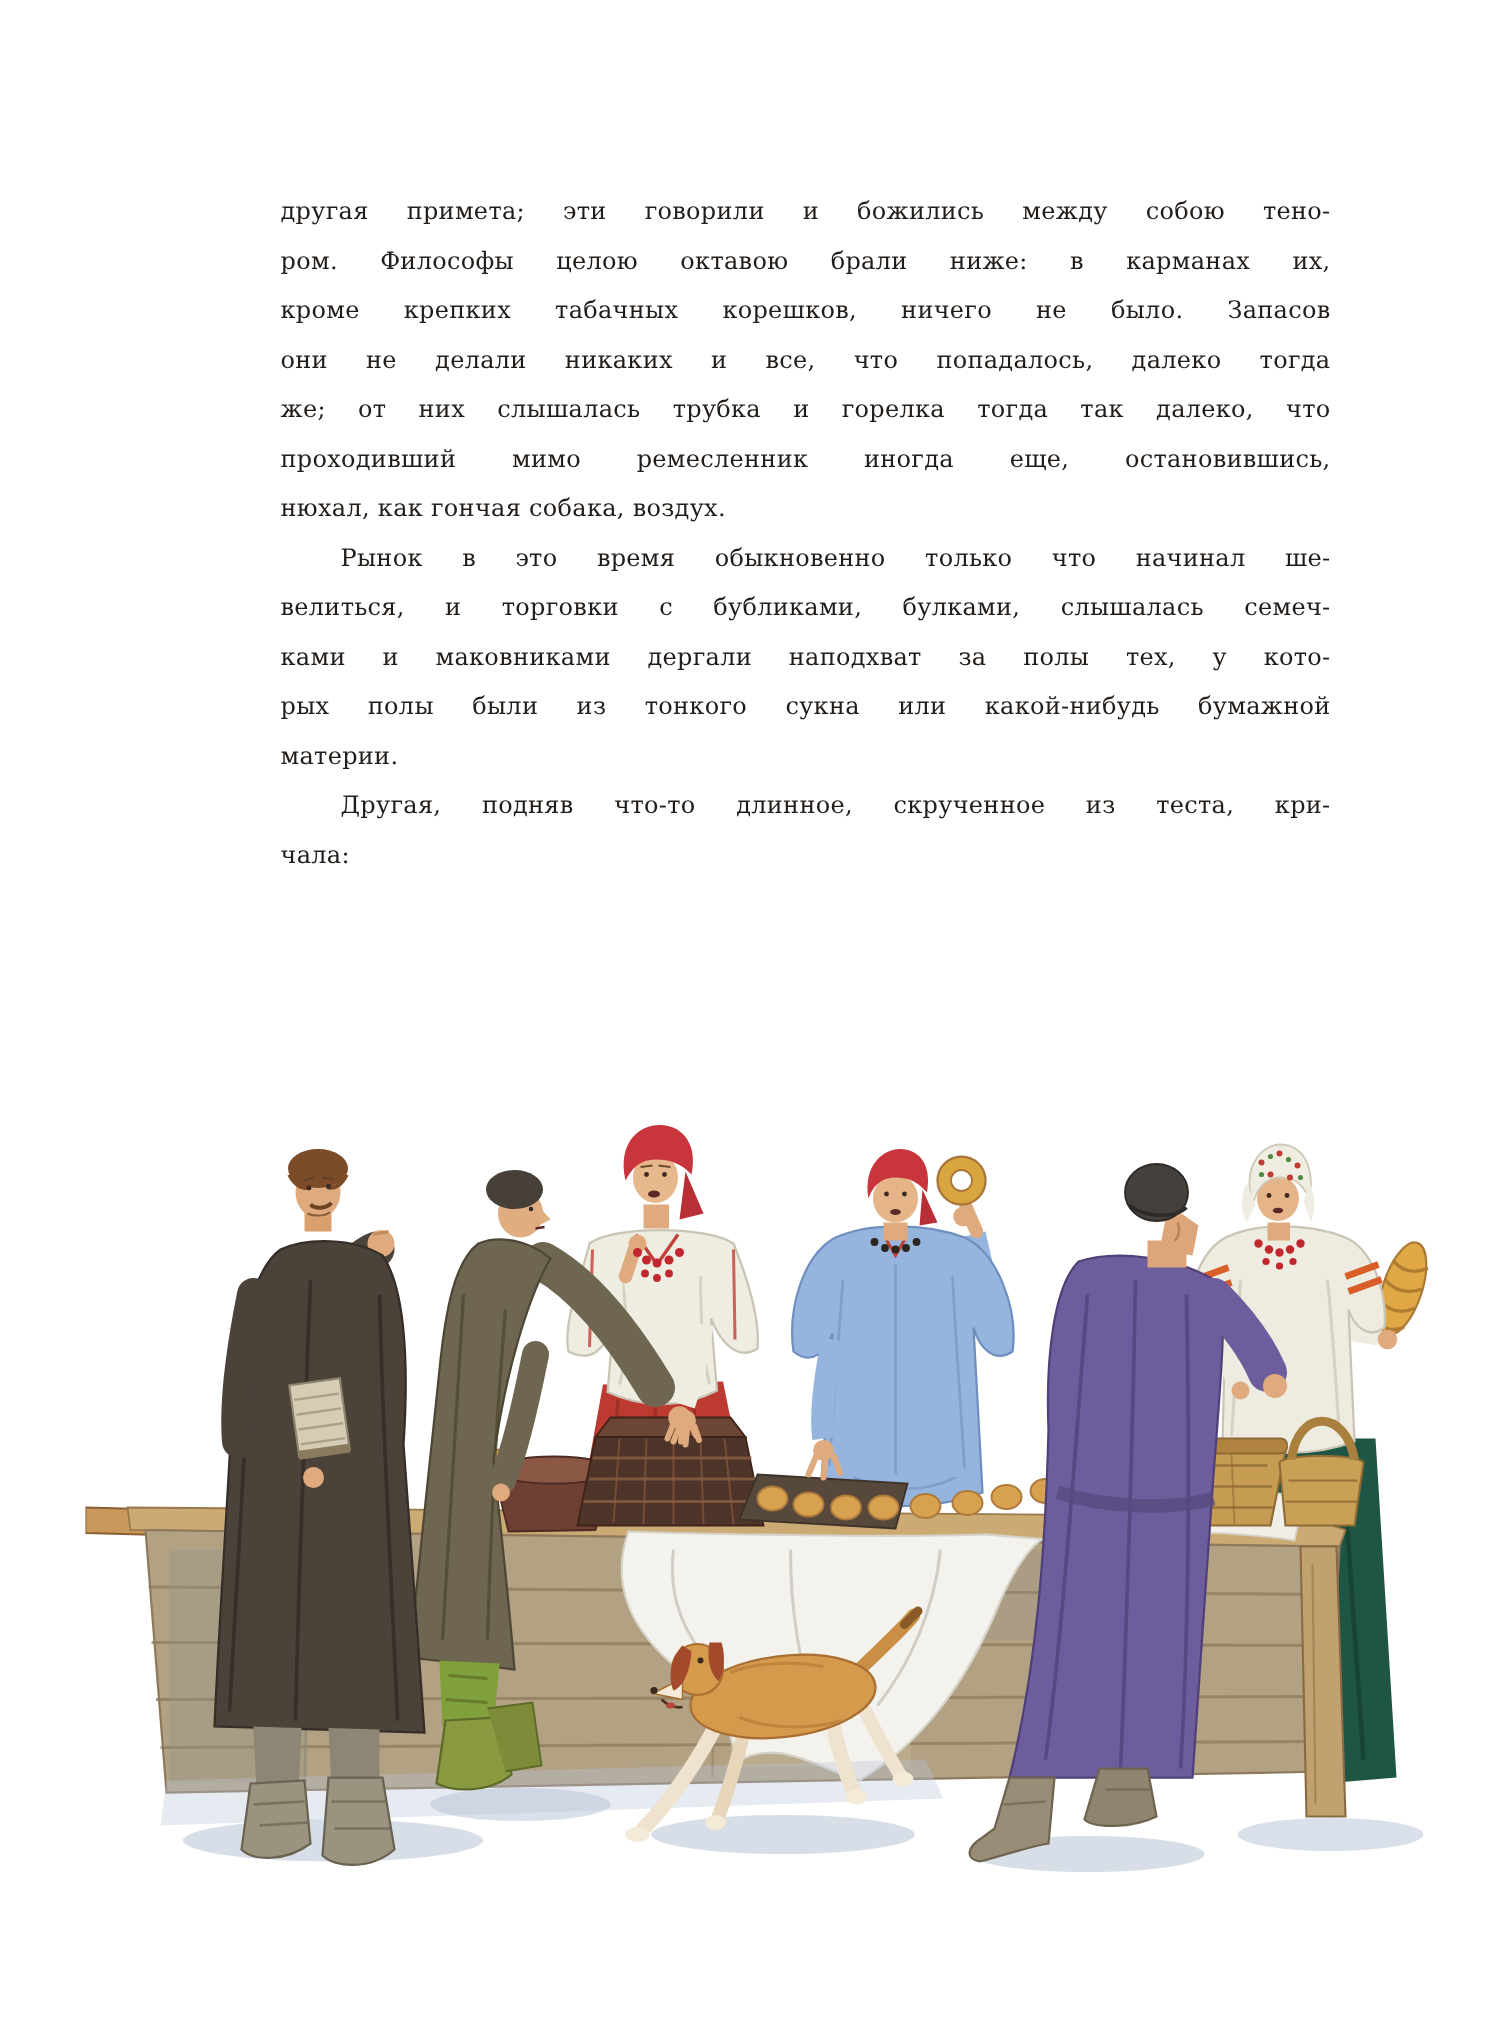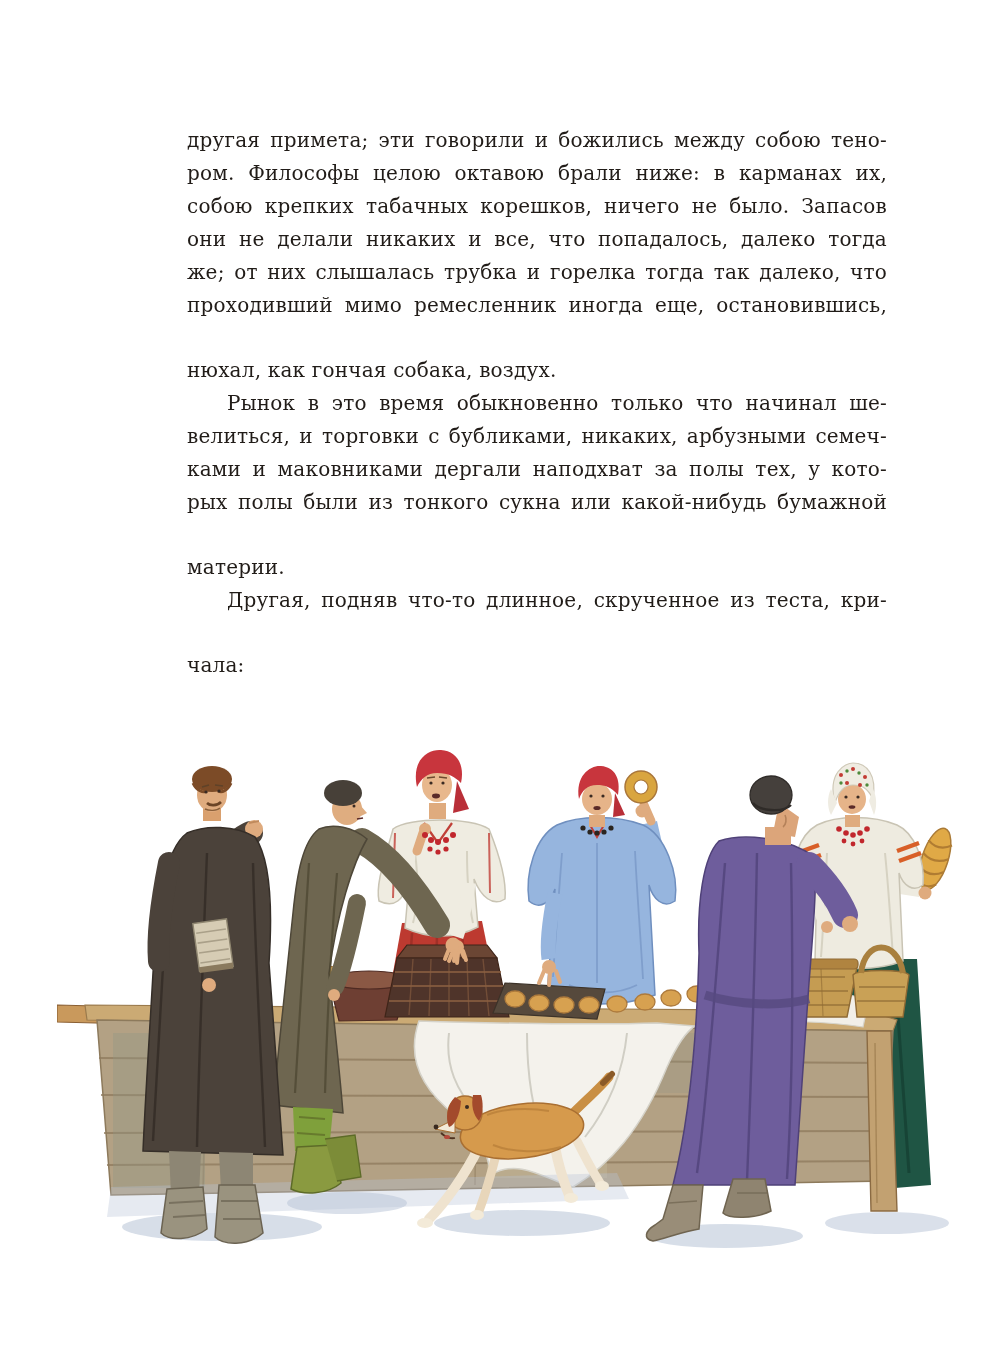--- a/index.html
+++ b/index.html
@@ -3,52 +3,52 @@
 <meta charset="utf-8">
 <style>
   html,body{margin:0;padding:0;}
   body{
     width:1000px;height:1349px;position:relative;overflow:hidden;
     background:#ffffff;
     font-family:"DejaVu Serif","Liberation Serif",serif;
   }
   .text-block{
     position:absolute;left:187px;top:124px;width:700px;
-    font-size:20px;line-height:33px;color:#211c18;
+    font-size:16px;line-height:33px;color:#211c18;
     letter-spacing:.2px;
   }
   .paragraph{margin:0;}
   .line{
     text-align:justify;
     text-align-last:justify;
     height:33px;overflow:visible;white-space:normal;
   }
-  .line.last{text-align-last:left;margin-top:32px;}
+  .line.last{text-align-last:left;}
   .paragraph.indent .line:first-child{text-indent:40px;}
   .illustration{
     position:absolute;left:57px;top:733px;width:900px;height:530px;
   }
   svg{display:block;}
 </style>
 </head>
 <body>
 
 <div class="text-block">
     <div class="paragraph">
       <div class="line">другая примета; эти говорили и божились между собою тено-</div>
       <div class="line">ром. Философы целою октавою брали ниже: в карманах их,</div>
-      <div class="line">собою крепких табачных корешков, ничего не было. Запасов</div>
+      <div class="line">кроме крепких табачных корешков, ничего не было. Запасов</div>
       <div class="line">они не делали никаких и все, что попадалось, далеко тогда</div>
       <div class="line">же; от них слышалась трубка и горелка тогда так далеко, что</div>
       <div class="line">проходивший мимо ремесленник иногда еще, остановившись,</div>
       <div class="line last">нюхал, как гончая собака, воздух.</div>
     </div>
     <div class="paragraph indent">
       <div class="line">Рынок в это время обыкновенно только что начинал ше-</div>
-      <div class="line">велиться, и торговки с бубликами, никаких, арбузными семеч-</div>
+      <div class="line">велиться, и торговки с бубликами, булками, слышалась семеч-</div>
       <div class="line">ками и маковниками дергали наподхват за полы тех, у кото-</div>
       <div class="line">рых полы были из тонкого сукна или какой-нибудь бумажной</div>
       <div class="line last">материи.</div>
     </div>
     <div class="paragraph indent">
       <div class="line">Другая, подняв что-то длинное, скрученное из теста, кри-</div>
       <div class="line last">чала:</div>
     </div>
   </div>
 

